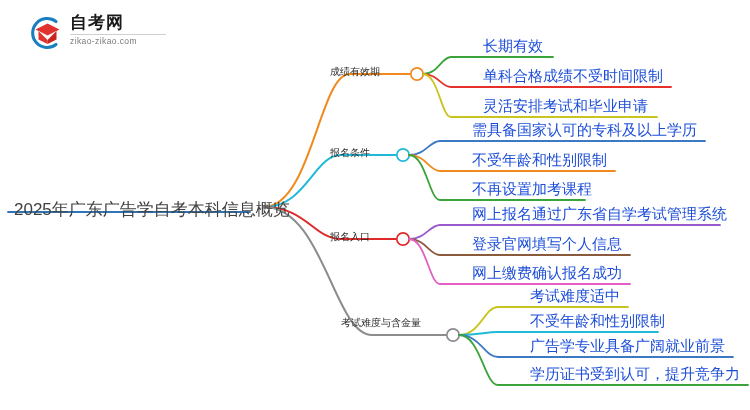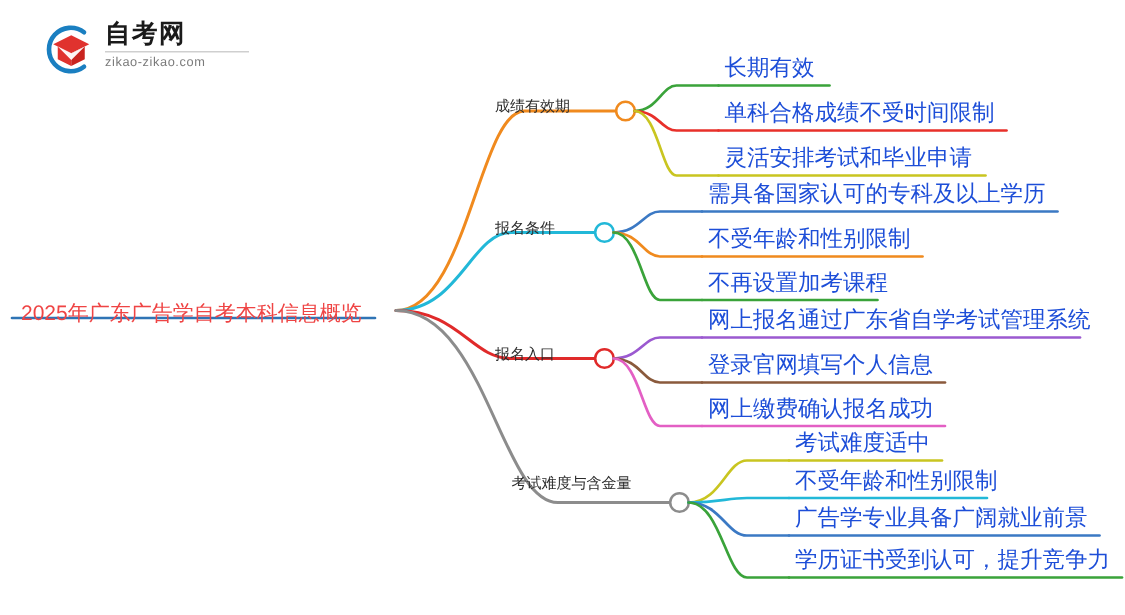--- a/index.html
+++ b/index.html
@@ -70,22 +70,22 @@
   }
 
   
   .node-label {
     position: absolute;
     white-space: nowrap;
     color: #2b2b2b;
     line-height: 1;
   }
   .root-label {
-    font-size: 14px;
-    color: #ef4444;
+    font-size: 17px;
+    color: #404040;
   }
   .branch-label {
     font-size: 10px;
     color: #2b2b2b;
   }
   .leaf-label {
     font-size: 15px;
     color: #1d4ed8;
   }
 </style>

